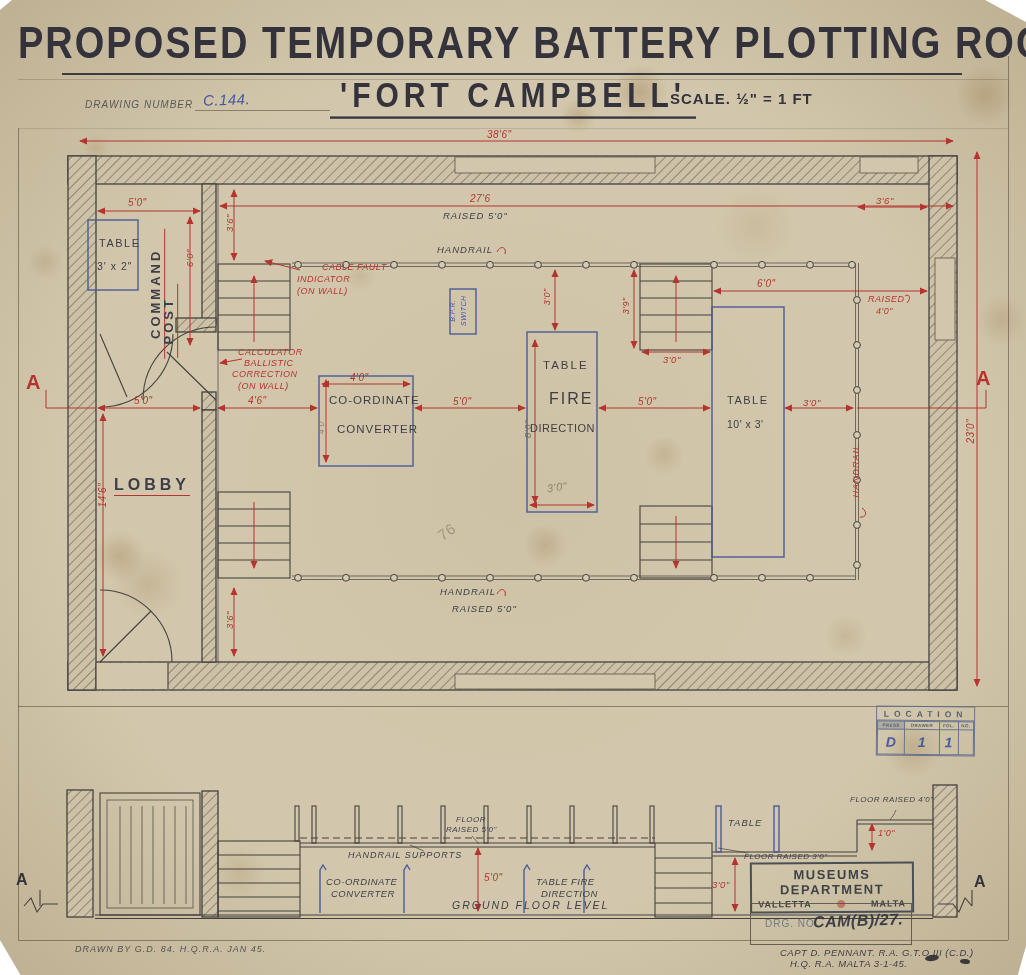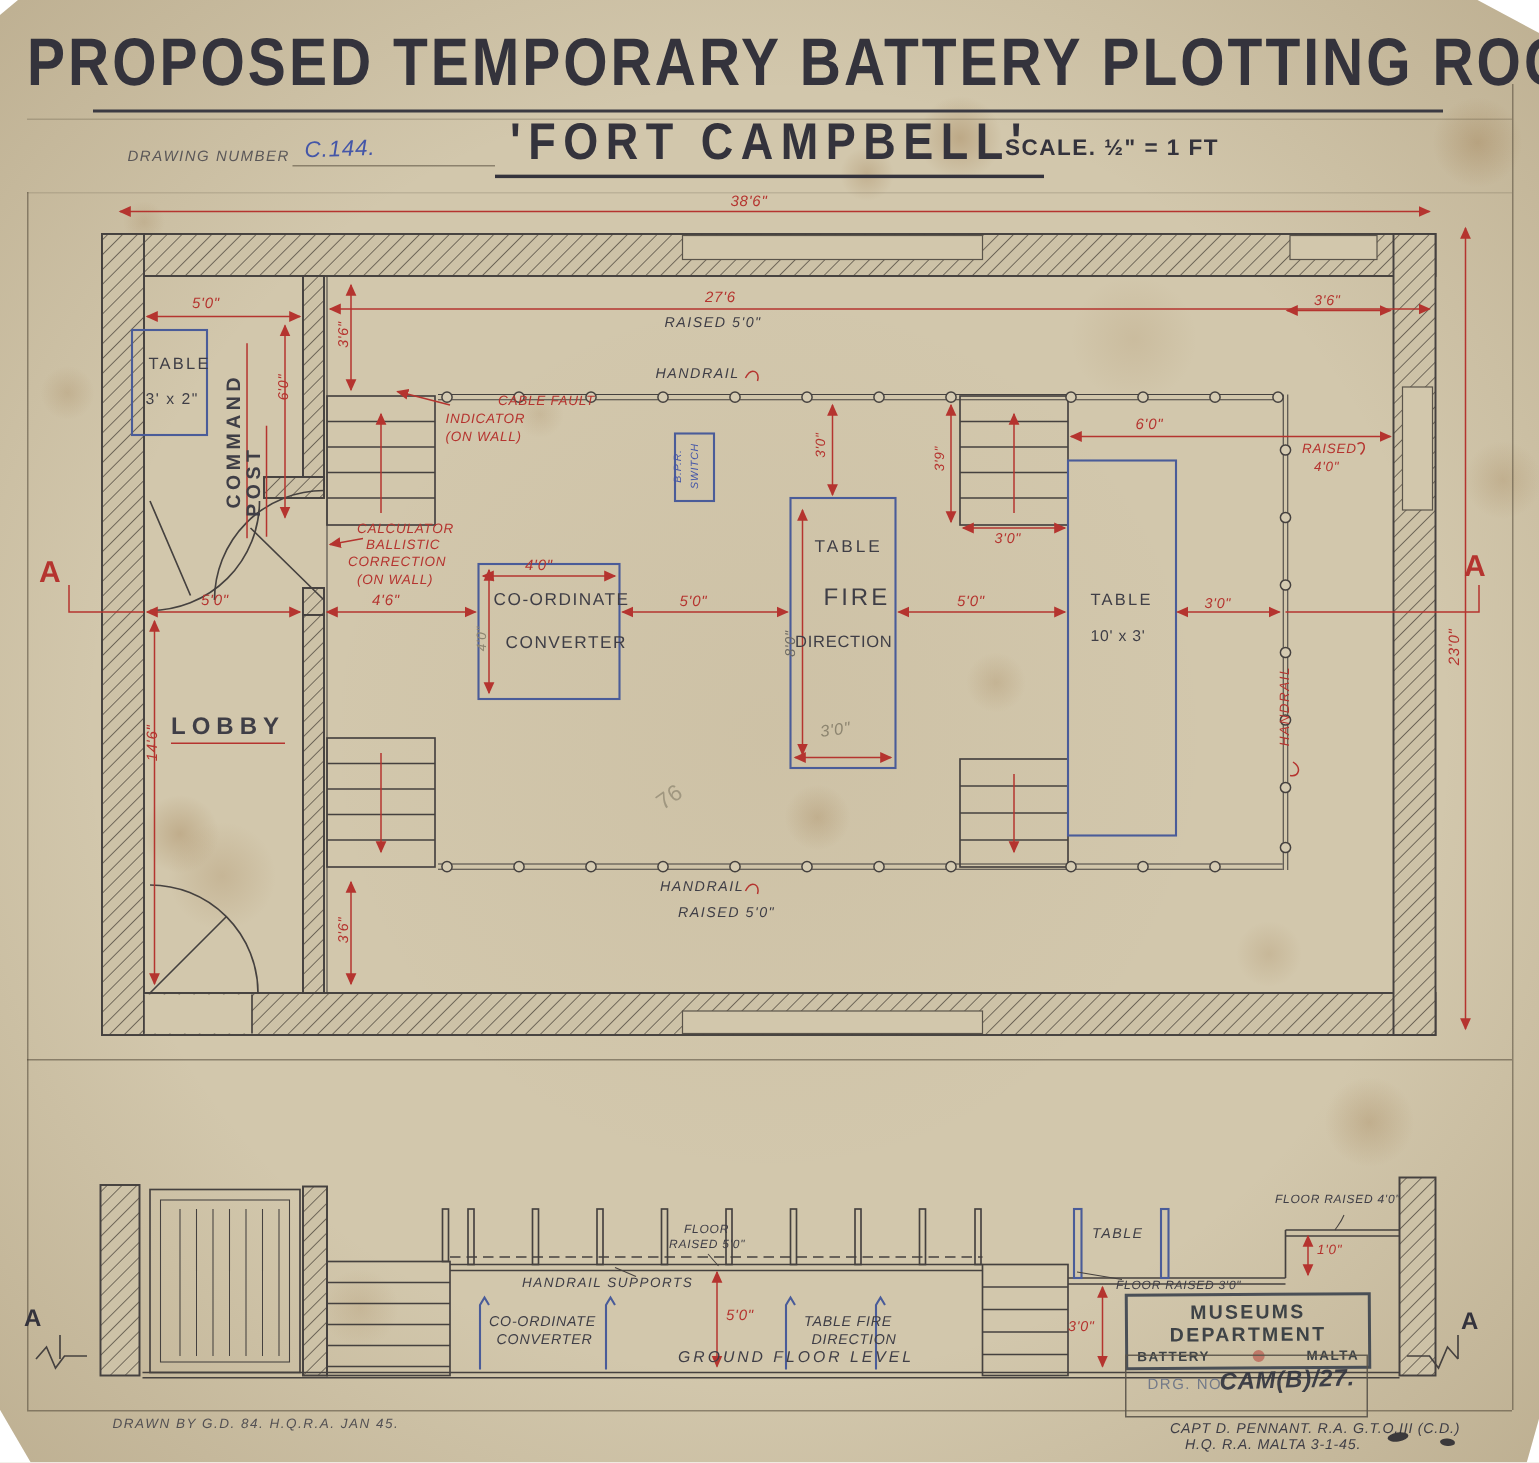--- a/index.html
+++ b/index.html
@@ -247,21 +247,21 @@
   <div class="L i red" style="left:470px;top:194px;font-size:10px;">27'6</div>
   <div class="L i" style="left:443px;top:211px;font-size:9.5px;letter-spacing:1px;">RAISED 5'0"</div>
   <div class="L i" style="left:437px;top:245px;font-size:9.5px;letter-spacing:1px;">HANDRAIL</div>
   <div class="L i red" style="left:128px;top:198px;font-size:10px;">5'0"</div>
   <div class="L i red rot" style="left:210px;top:218px;width:40px;font-size:9.5px;">3'6"</div>
   <div class="L i red rot" style="left:168px;top:253px;width:44px;font-size:9.5px;">6'0"</div>
   <div class="L" style="left:99px;top:238px;font-size:11px;letter-spacing:1.5px;">TABLE</div>
   <div class="L" style="left:97px;top:261px;font-size:10.5px;letter-spacing:1px;">3' x 2"</div>
   <div class="L rot ul-red" style="left:92px;top:286px;width:130px;font-size:13px;letter-spacing:3px;font-weight:bold;">COMMAND</div>
   <div class="L rot ul-red" style="left:133px;top:313px;width:74px;font-size:13px;letter-spacing:3px;font-weight:bold;">POST</div>
-  <div class="L i red" style="left:292px;top:263px;font-size:9px;padding-left:40px;">CABLE FAULT</div>
+  <div class="L i red" style="left:282px;top:263px;font-size:9px;padding-left:40px;">CABLE FAULT</div>
   <div class="L i red" style="left:297px;top:275px;font-size:9px;">INDICATOR</div>
   <div class="L i red" style="left:297px;top:287px;font-size:9px;">(ON WALL)</div>
   <div class="L i red" style="left:238px;top:348px;font-size:9px;">CALCULATOR</div>
   <div class="L i red" style="left:244px;top:359px;font-size:9px;">BALLISTIC</div>
   <div class="L i red" style="left:232px;top:370px;font-size:9px;">CORRECTION</div>
   <div class="L i red" style="left:238px;top:382px;font-size:9px;">(ON WALL)</div>
   <div class="L i blue rot" style="left:423px;top:307px;width:60px;font-size:7px;">B.P.R.</div>
   <div class="L i blue rot" style="left:434px;top:307px;width:60px;font-size:7px;">SWITCH</div>
   <div class="L i red" style="left:350px;top:373px;font-size:10px;">4'0"</div>
   <div class="L i pencil rot" style="left:302px;top:421px;width:40px;font-size:9px;">4'0"</div>
@@ -290,20 +290,39 @@
   <div class="L red" style="left:976px;top:368px;font-size:20px;font-weight:bold;">A</div>
   <div class="L i red" style="left:134px;top:396px;font-size:10px;">5'0"</div>
   <div class="L i red" style="left:248px;top:396px;font-size:10px;">4'6"</div>
   <div class="L ul-red" style="left:114px;top:477px;font-size:16px;letter-spacing:4px;font-weight:bold;">LOBBY</div>
   <div class="L i red rot" style="left:76px;top:490px;width:54px;font-size:10px;">14'6"</div>
   <div class="L i" style="left:440px;top:587px;font-size:9.5px;letter-spacing:1px;">HANDRAIL</div>
   <div class="L i" style="left:452px;top:604px;font-size:9.5px;letter-spacing:1px;">RAISED 5'0"</div>
   <div class="L i red rot" style="left:210px;top:615px;width:40px;font-size:9.5px;">3'6"</div>
   <div class="L pencil" style="left:438px;top:524px;font-size:15px;transform:rotate(-35deg);opacity:.7;">76</div>
 
+  <div class="stamp loc" style="left:876px;top:706px;width:97px;transform:rotate(.5deg);">
+    <div class="t">LOCATION</div>
+    <table>
+        <tbody>
+      <tr>
+        <td style="background:rgba(93,108,140,.35);">PRESS</td>
+        <td>DRAWER</td>
+        <td>FOL.</td>
+        <td>NO.</td>
+      </tr>
+      <tr>
+        <td class="v">D</td>
+        <td class="v">1</td>
+        <td class="v">1</td>
+        <td class="v"></td>
+      </tr>
+    </tbody>
+      </table>
+  </div>
 
   <div class="L i" style="left:456px;top:816px;font-size:8px;">FLOOR</div>
   <div class="L i" style="left:446px;top:826px;font-size:8px;">RAISED 5'0"</div>
   <div class="L i" style="left:348px;top:851px;font-size:9px;letter-spacing:1px;">HANDRAIL SUPPORTS</div>
   <div class="L i" style="left:326px;top:877px;font-size:9.5px;">CO-ORDINATE</div>
   <div class="L i" style="left:331px;top:889px;font-size:9.5px;">CONVERTER</div>
   <div class="L i red" style="left:484px;top:873px;font-size:10px;">5'0"</div>
   <div class="L i" style="left:536px;top:877px;font-size:9.5px;">TABLE FIRE</div>
   <div class="L i" style="left:541px;top:889px;font-size:9.5px;">DIRECTION</div>
   <div class="L i" style="left:728px;top:818px;font-size:9.5px;letter-spacing:1px;">TABLE</div>
@@ -311,21 +330,21 @@
   <div class="L i red" style="left:878px;top:829px;font-size:9px;">1'0"</div>
   <div class="L i" style="left:744px;top:853px;font-size:8px;">FLOOR RAISED 3'0"</div>
   <div class="L i red" style="left:712px;top:880px;font-size:9.5px;">3'0"</div>
   <div class="L i" style="left:452px;top:900px;font-size:10.5px;letter-spacing:2px;">GROUND FLOOR LEVEL</div>
   <div class="L" style="left:16px;top:872px;font-size:16px;font-weight:bold;color:#34333c;">A</div>
   <div class="L" style="left:974px;top:874px;font-size:16px;font-weight:bold;color:#34333c;">A</div>
 
   <div class="stamp mus" style="left:750px;top:862px;width:148px;">
     <div class="r1">MUSEUMS DEPARTMENT</div>
     <div class="r2">
-      <span>BATTERY</span>
+      <span>VALLETTA</span>
       <span class="dot"></span>
       <span>MALTA</span>
     </div>
   </div>
 
   <div class="stamp drg" style="left:750px;top:903px;width:160px;height:40px;">
     <span class="L" style="left:14px;top:15px;font-size:10px;letter-spacing:1px;color:#6a7386;">DRG. NO'</span>
     <span class="L" style="left:62px;top:9px;font-size:16px;font-weight:bold;font-style:italic;color:#30333e;transform:rotate(-2deg);">CAM(B)/27.</span>
   </div>
 

